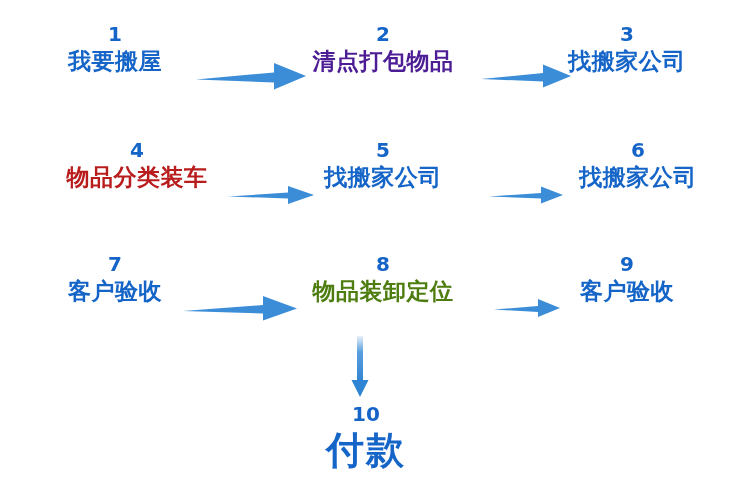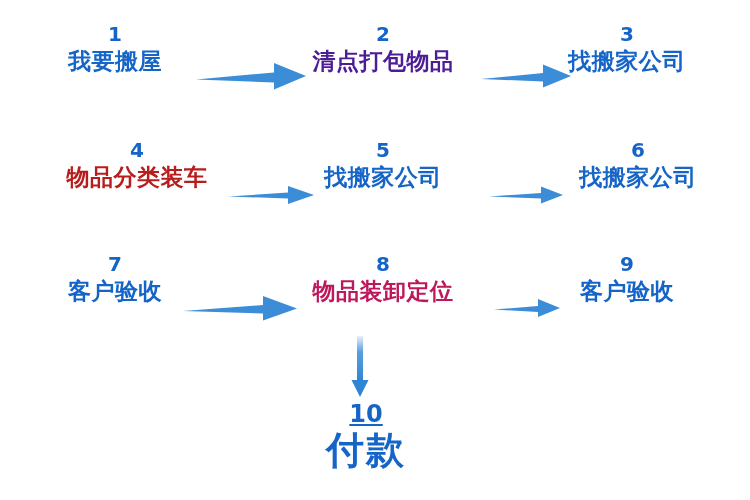--- a/index.html
+++ b/index.html
@@ -25,23 +25,22 @@
     letter-spacing:0px;
   }
   .step .lbl{
     display:block;
     font-weight:bold;
     font-size:23px;
     line-height:30px;
     letter-spacing:0.5px;
   }
   .step.final .num{
-    font-size:24px;
+    font-size:20px;
     line-height:24px;
-    text-decoration:underline;
   }
   .step.final .lbl{
     font-size:38px;
     line-height:48px;
     letter-spacing:2px;
   }
 
   .arrow{
     position:absolute;
     transform:translateY(-50%);
@@ -118,21 +117,21 @@
   </div>
 
   <div class="arrow" style="left:183px;top:308px;">
     <svg width="114" height="30" viewBox="0 0 114 30" aria-hidden="true">
       <polygon points="0,18 80,12 80,3 114,15.5 80,27.5 80,20.5" fill="#3c8dd8"></polygon>
     </svg>
   </div>
 
   <div class="step" style="left:383px;top:252px;">
     <span class="num" style="color: rgb(21, 101, 200);">8</span>
-    <span class="lbl" style="color: #be185d; text-align: center;">物品装卸定位</span>
+    <span class="lbl" style="color: #4d7c0f; text-align: center;">物品装卸定位</span>
   </div>
 
   <div class="arrow" style="left:494px;top:308px;">
     <svg width="66" height="22" viewBox="0 0 66 22" aria-hidden="true">
       <polygon points="0,12.5 44,9 44,2 66,11 44,20 44,15" fill="#3c8dd8"></polygon>
     </svg>
   </div>
 
   <div class="step" style="left:627px;top:252px;">
     <span class="num" style="color: rgb(21, 101, 200);">9</span>

